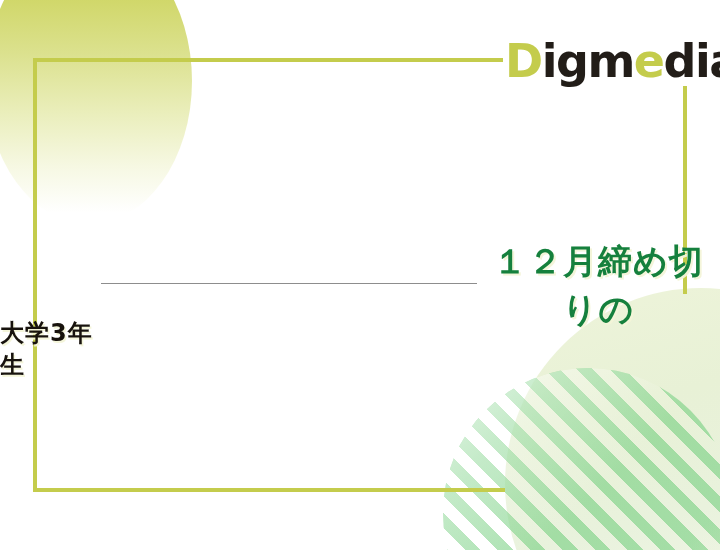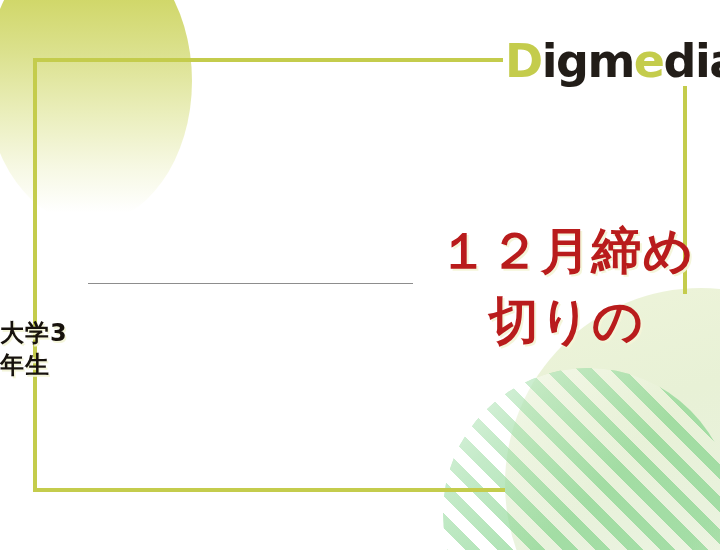--- a/index.html
+++ b/index.html
@@ -137,23 +137,23 @@
     margin-top: 16px;
     width: 436px;
     height: 1px;
     background: #8d8d8d;
   }
 
   #title {
     margin-top: 22px;
     text-align: center;
     font-family: "DejaVu Sans", "Liberation Sans", sans-serif;
-    font-size: 50px;
+    font-size: 34px;
     font-weight: 700;
-    color: #b91c1c;
+    color: #15803d;
     line-height: 1.40;
     letter-spacing: 1px;
     text-shadow: 2px 2px 0 rgba(243, 244, 216, 0.95);
     white-space: pre-line;
   }
   #title .title-line { display: block; }
 </style>
 </head>
 <body>
 

